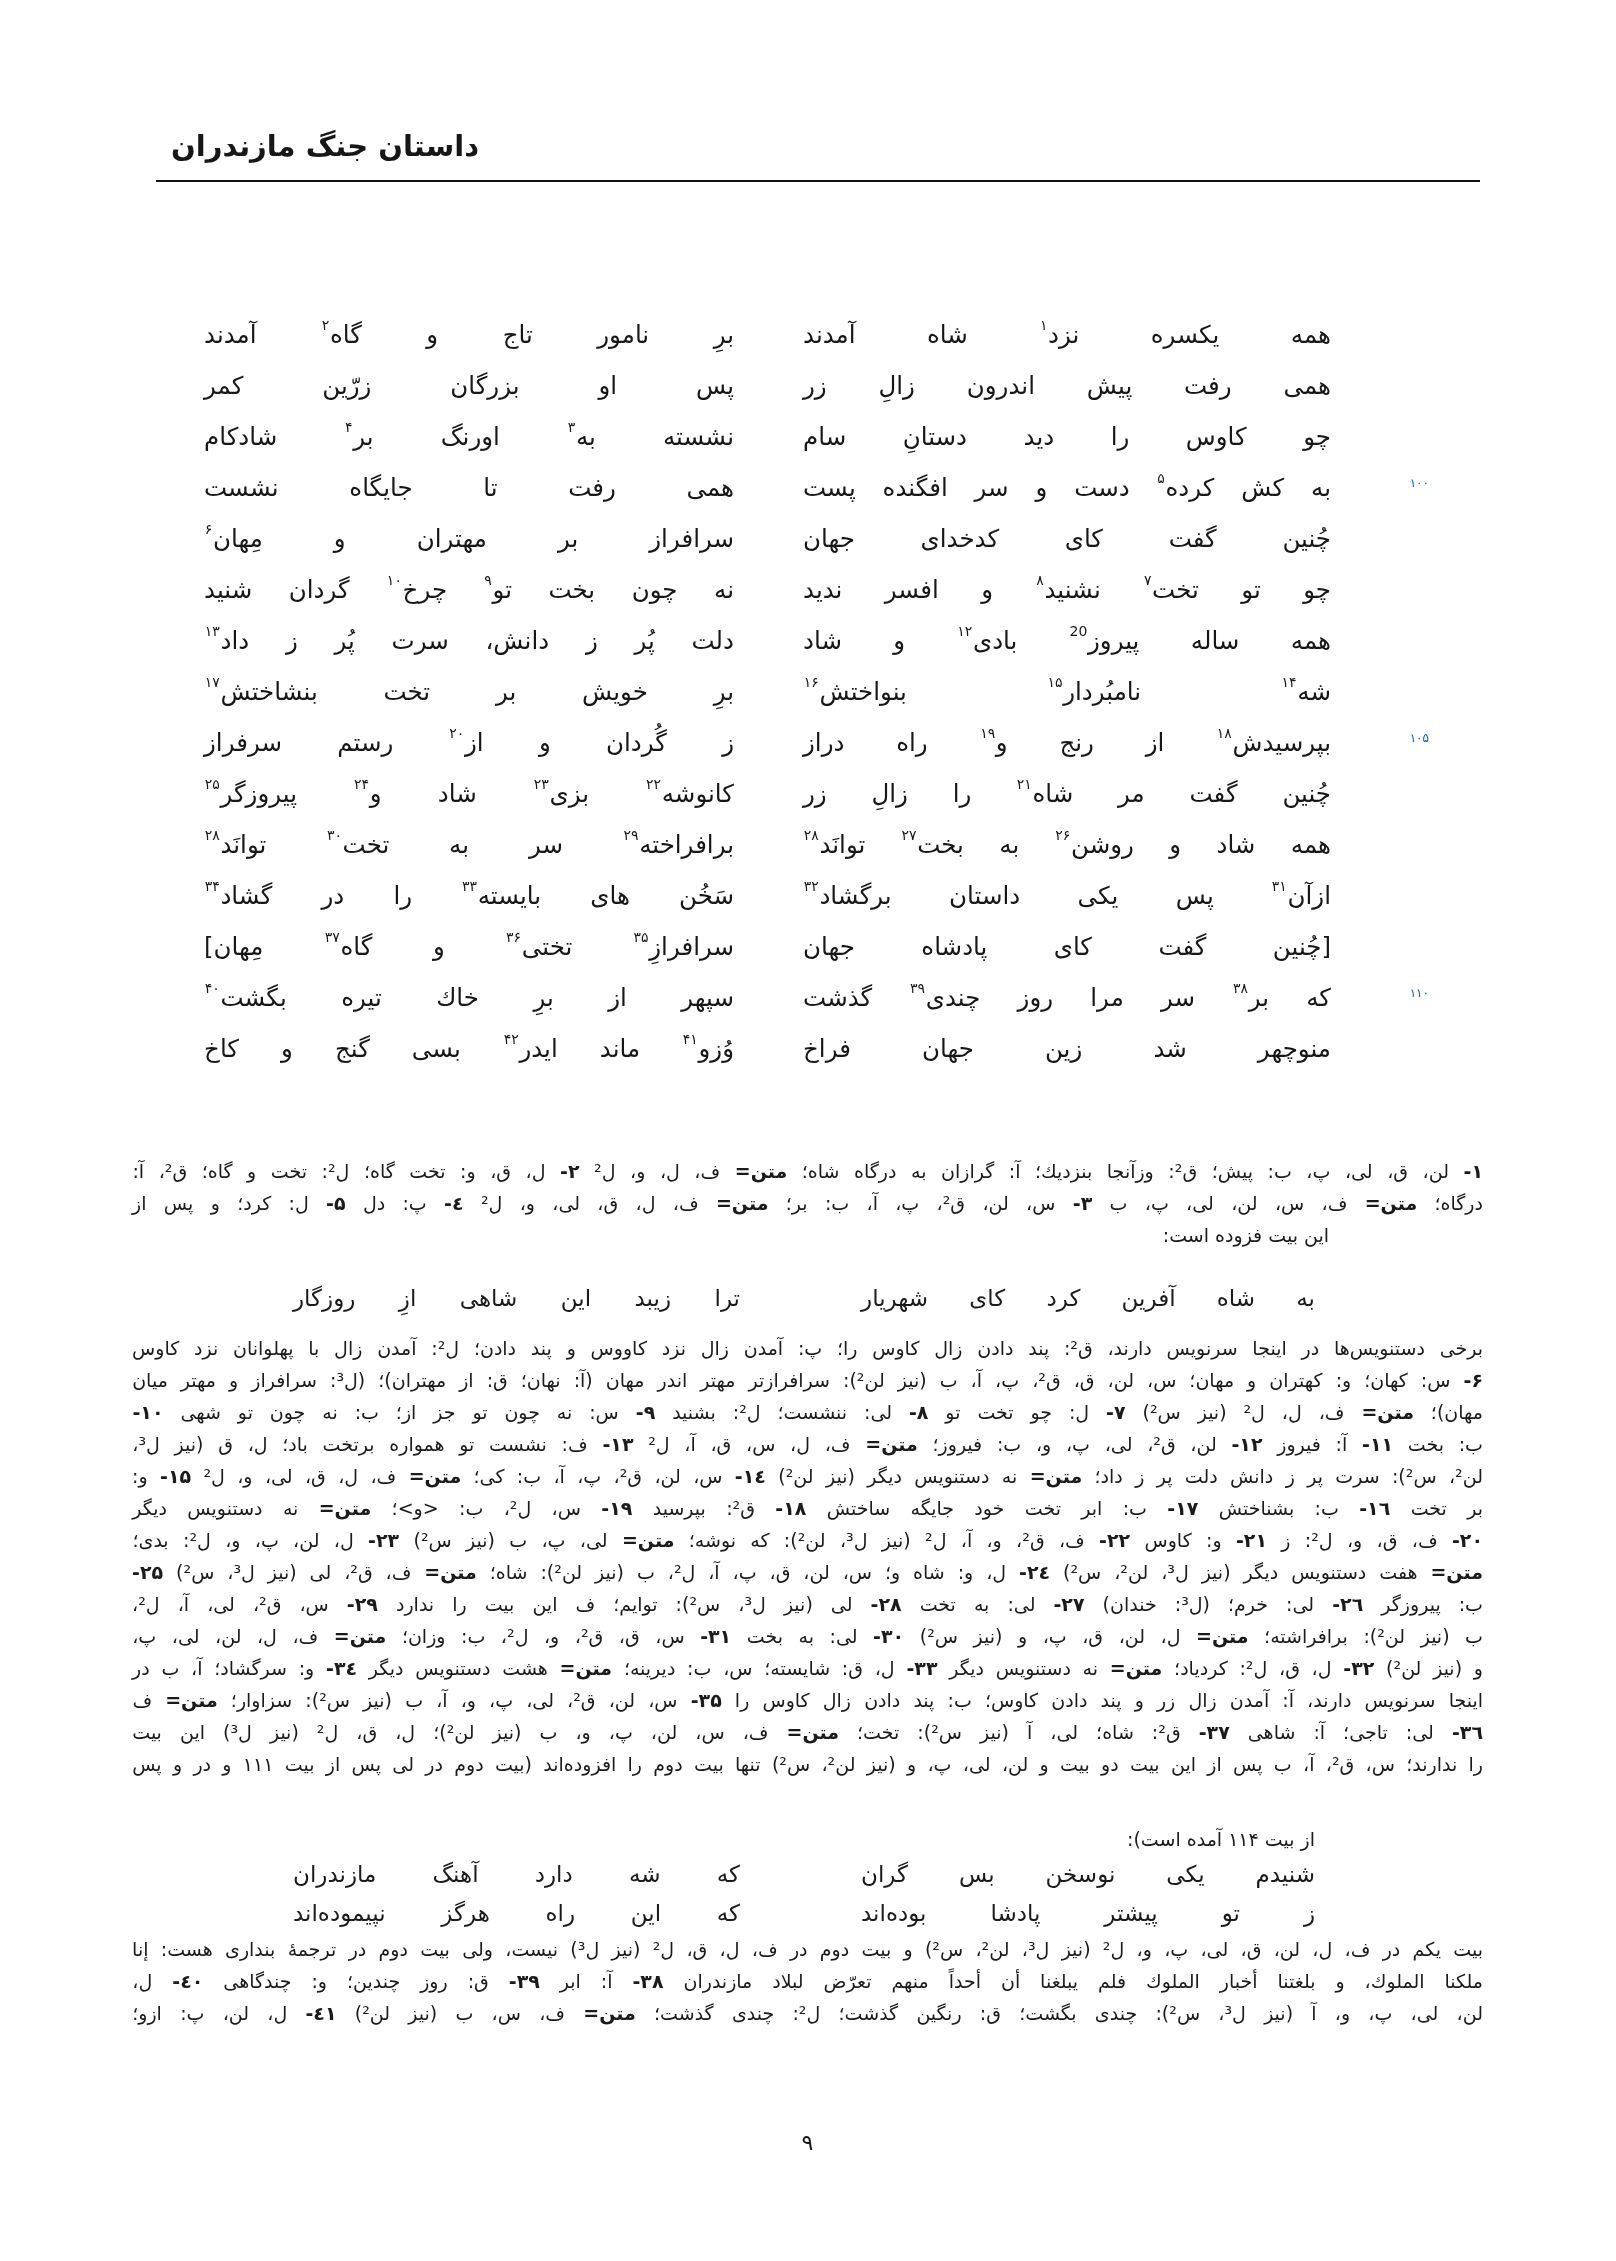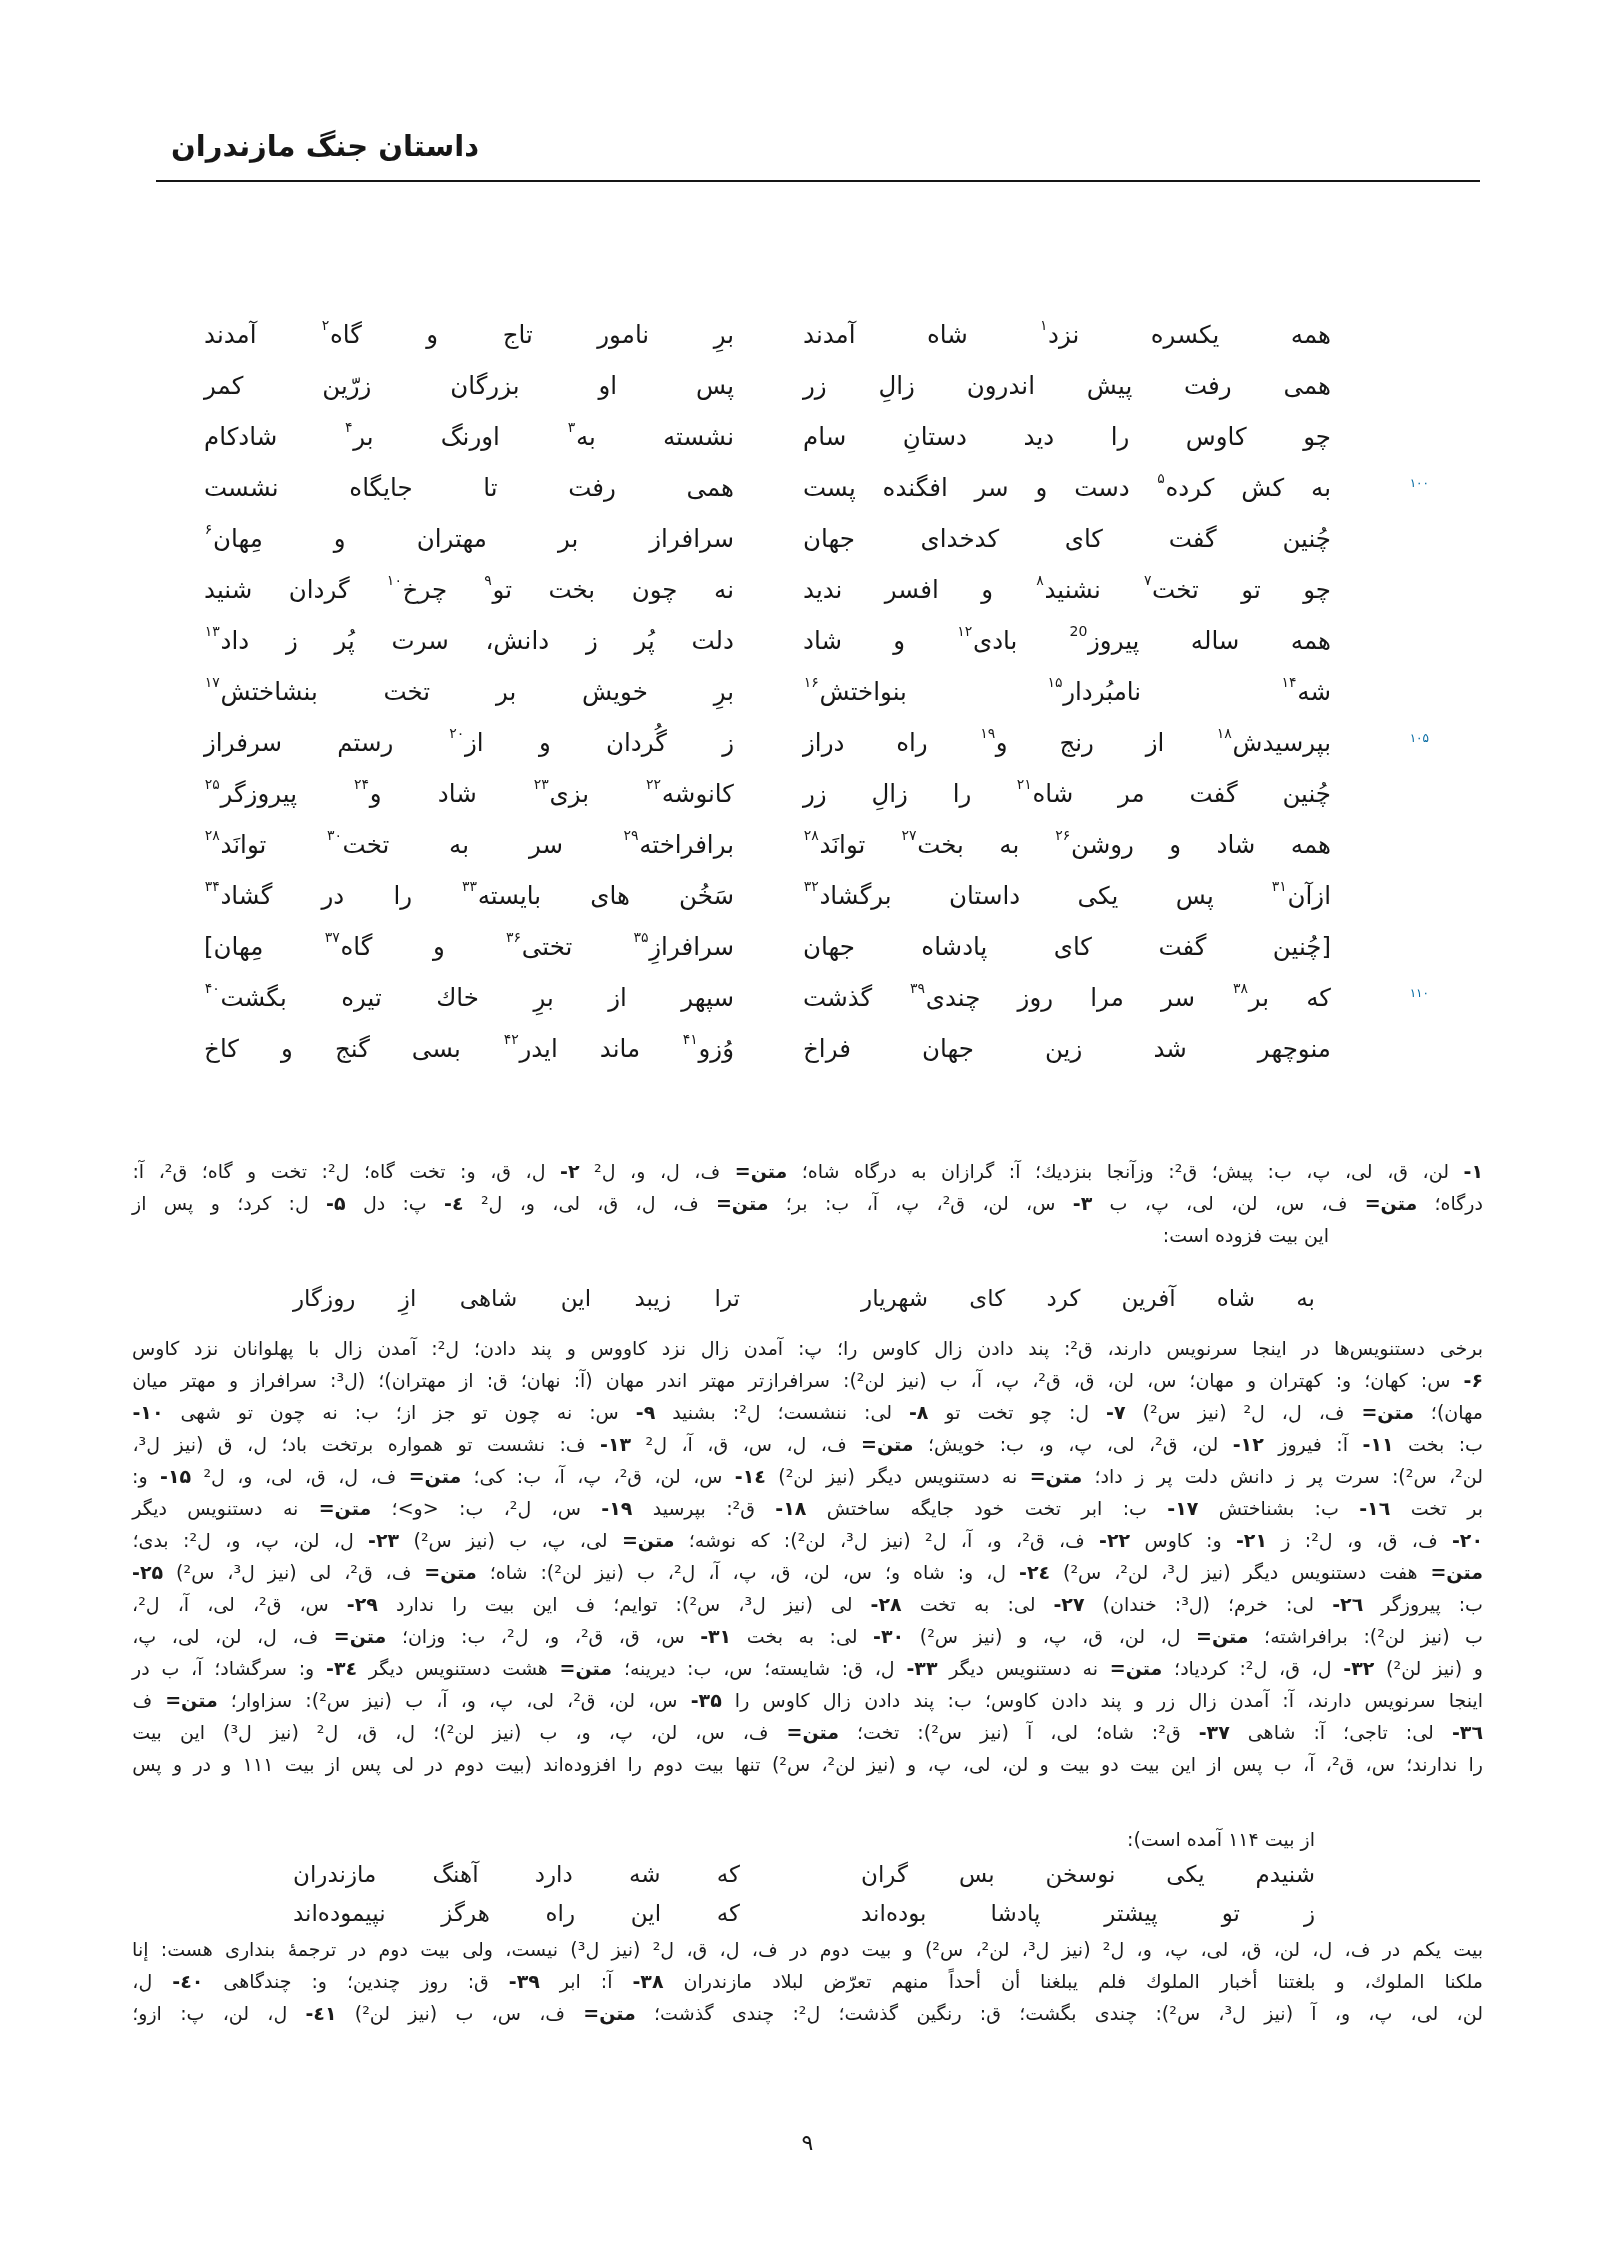--- a/index.html
+++ b/index.html
@@ -494,21 +494,21 @@
         <span class="w b">۱۱-</span>
         <span class="w">آ:</span>
         <span class="w">فیروز</span>
         <span class="w b">۱۲-</span>
         <span class="w">لن،</span>
         <span class="w">ق²،</span>
         <span class="w">لی،</span>
         <span class="w">پ،</span>
         <span class="w">و،</span>
         <span class="w">ب:</span>
-        <span class="w">خویش؛</span>
+        <span class="w">فیروز؛</span>
         <span class="w b">متن=</span>
         <span class="w">ف،</span>
         <span class="w">ل،</span>
         <span class="w">س،</span>
         <span class="w">ق،</span>
         <span class="w">آ،</span>
         <span class="w">ل²</span>
         <span class="w b">۱۳-</span>
         <span class="w">ف:</span>
         <span class="w">نشست</span>

